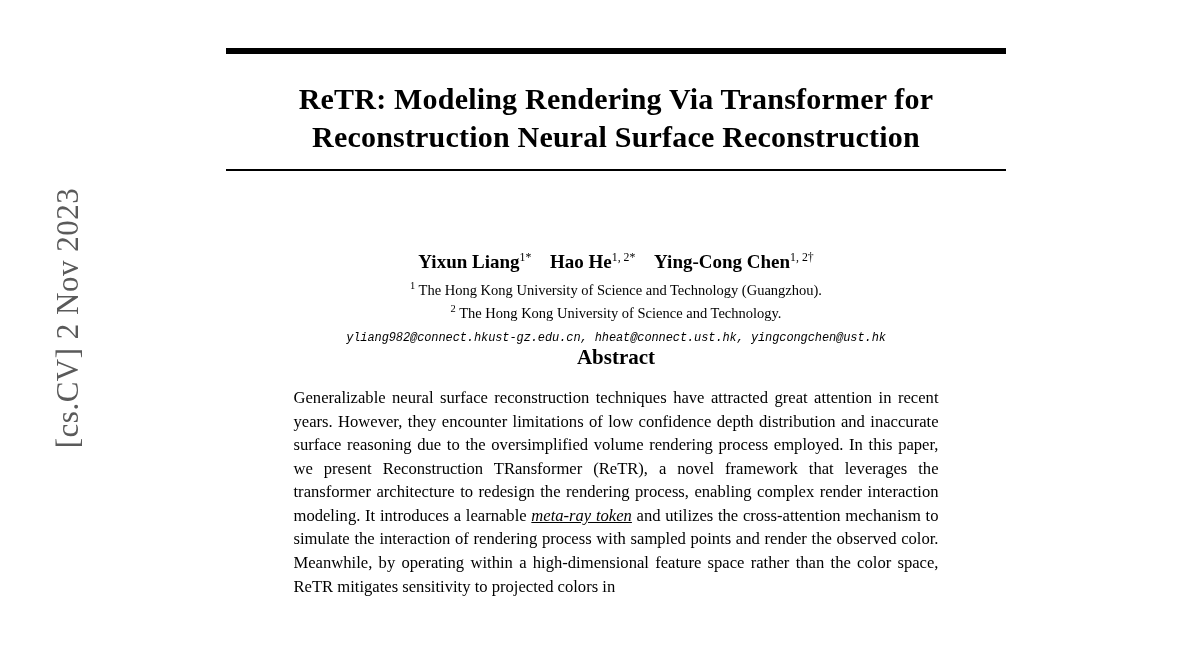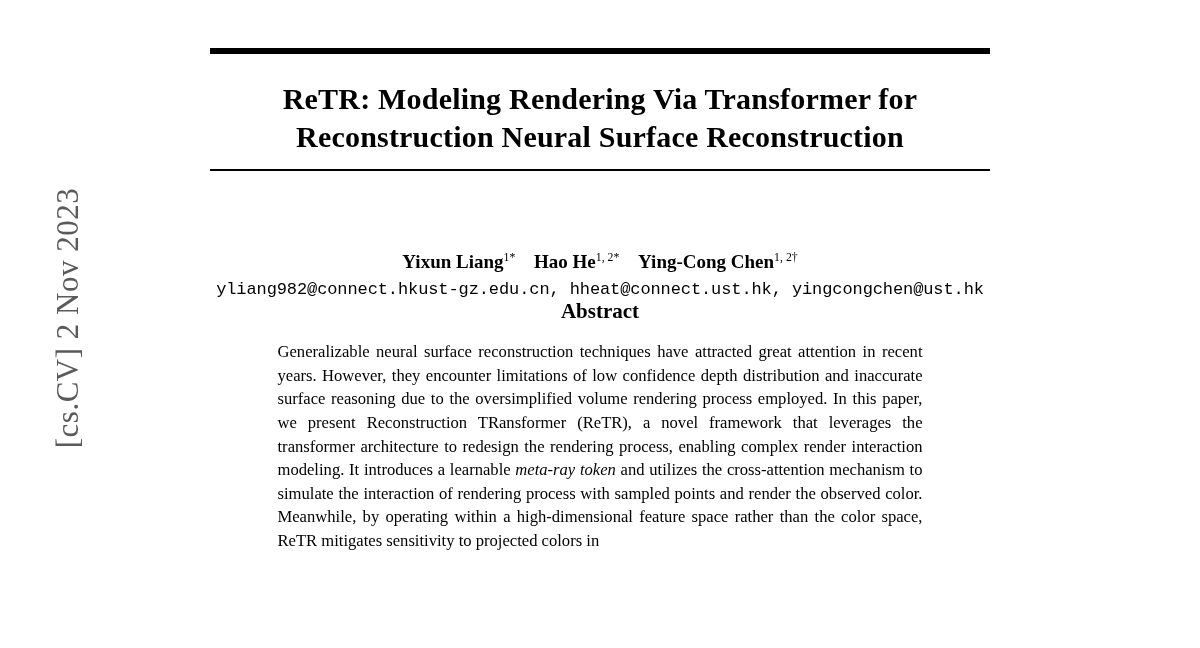--- a/index.html
+++ b/index.html
@@ -35,21 +35,21 @@
     font-family: "Liberation Serif", serif;
     font-size: 31px;
     letter-spacing: 0.5px;
     color: #5a5a5a;
     white-space: nowrap;
   }
 
   
   .column {
     position: absolute;
-    left: 210px;
+    left: 226px;
     top: 0;
     width: 780px;
   }
 
   .rule-top {
     margin-top: 48px;
     height: 6px;
     background: #000;
     width: 780px;
   }
@@ -84,41 +84,42 @@
     text-align: center;
     font-size: 14.5px;
     line-height: 1.45;
     margin-top: 5px;
   }
   .affil sup { font-size: 0.72em; }
 
   .emails {
     text-align: center;
     font-family: "Liberation Mono", monospace;
-    font-size: 17px;
+    font-size: 12px;
     margin-top: 7px;
     letter-spacing: -0.1px;
+    font-style: italic;
   }
 
   .abstract-head {
     text-align: center;
     font-size: 21px;
     font-weight: bold;
   }
 
   .abstract-body {
     margin: 16px auto 0 auto;
     width: 645px;
     font-size: 16.6px;
     line-height: 1.42;
     text-align: justify;
     text-justify: inter-word;
     hyphens: none;
   }
-  .abstract-body em { font-style: italic; }
+  .abstract-body em { font-style: italic; text-decoration: underline; }
 </style>
 </head>
 <body>
 
 <div class="page">
 
   <div class="arxiv-stamp">[cs.CV]  2 Nov 2023</div>
 
   <div class="column">
 
@@ -130,20 +131,24 @@
     </div>
 
     <div class="rule-bottom"></div>
 
     <div class="authors">
       <span class="author"><span>Yixun Liang</span><sup>1*</sup></span>
       <span class="author"><span>Hao He</span><sup>1, 2*</sup></span>
       <span class="author"><span>Ying-Cong Chen</span><sup>1, 2†</sup></span>
     </div>
 
+    <div class="affil">
+      <div><sup>1</sup> <span>The Hong Kong University of Science and Technology (Guangzhou).</span></div>
+      <div><sup>2</sup> <span>The Hong Kong University of Science and Technology.</span></div>
+    </div>
 
     <div class="emails">yliang982@connect.hkust-gz.edu.cn, hheat@connect.ust.hk, yingcongchen@ust.hk</div>
 
     <div class="abstract-head">Abstract</div>
 
     <div class="abstract-body"><span>Generalizable neural surface reconstruction techniques have attracted great attention in recent years. However, they encounter limitations of low confidence depth distribution and inaccurate surface reasoning due to the oversimplified volume rendering process employed. In this paper, we present Reconstruction TRansformer (ReTR), a novel framework that leverages the transformer architecture to redesign the rendering process, enabling complex render interaction modeling. It introduces a learnable </span><em>meta-ray token</em><span> and utilizes the cross-attention mechanism to simulate the interaction of rendering process with sampled points and render the observed color. Meanwhile, by operating within a high-dimensional feature space rather than the color space, ReTR mitigates sensitivity to projected colors in</span></div>
 
   </div>
 </div>
 

